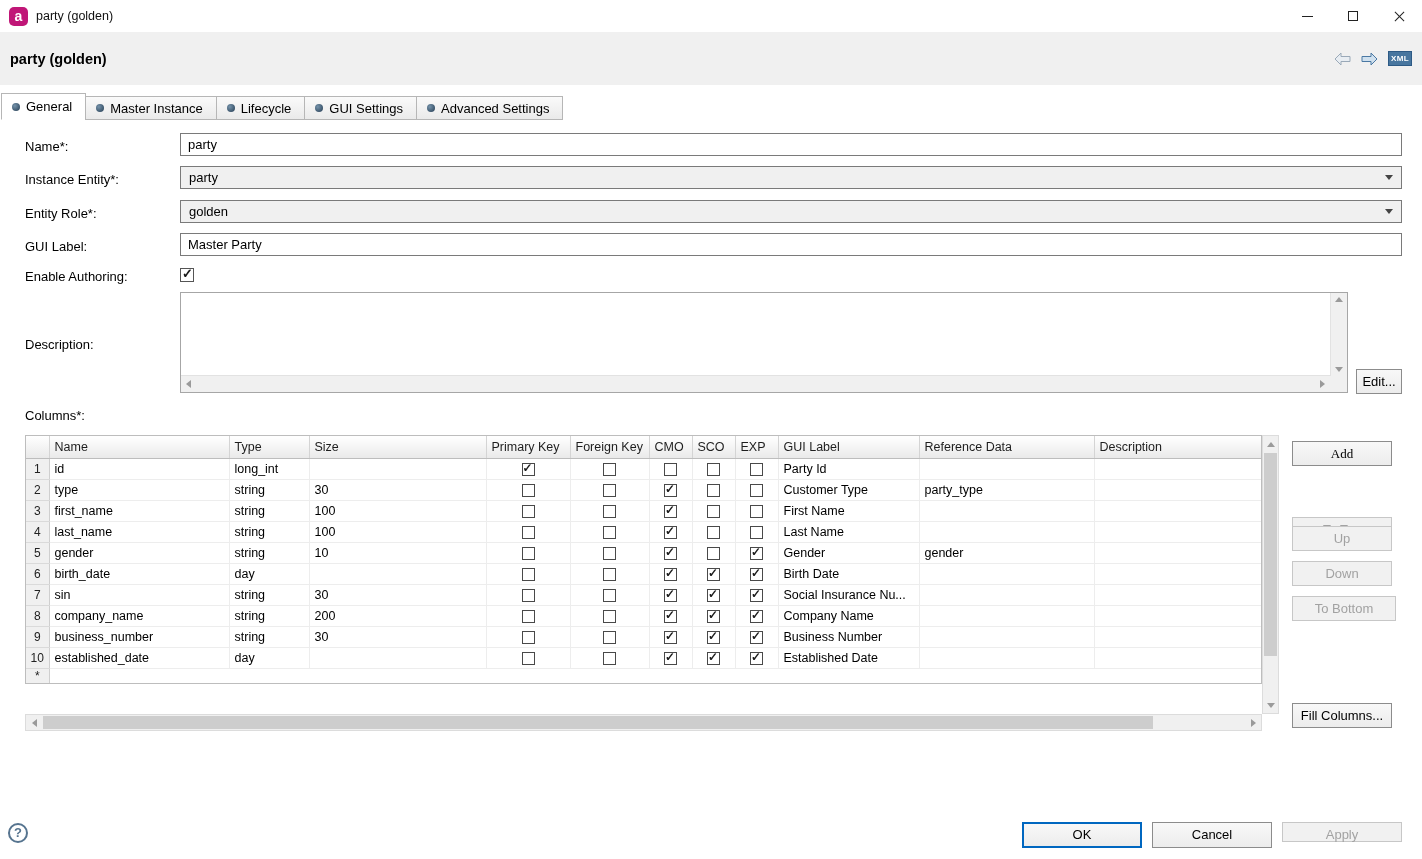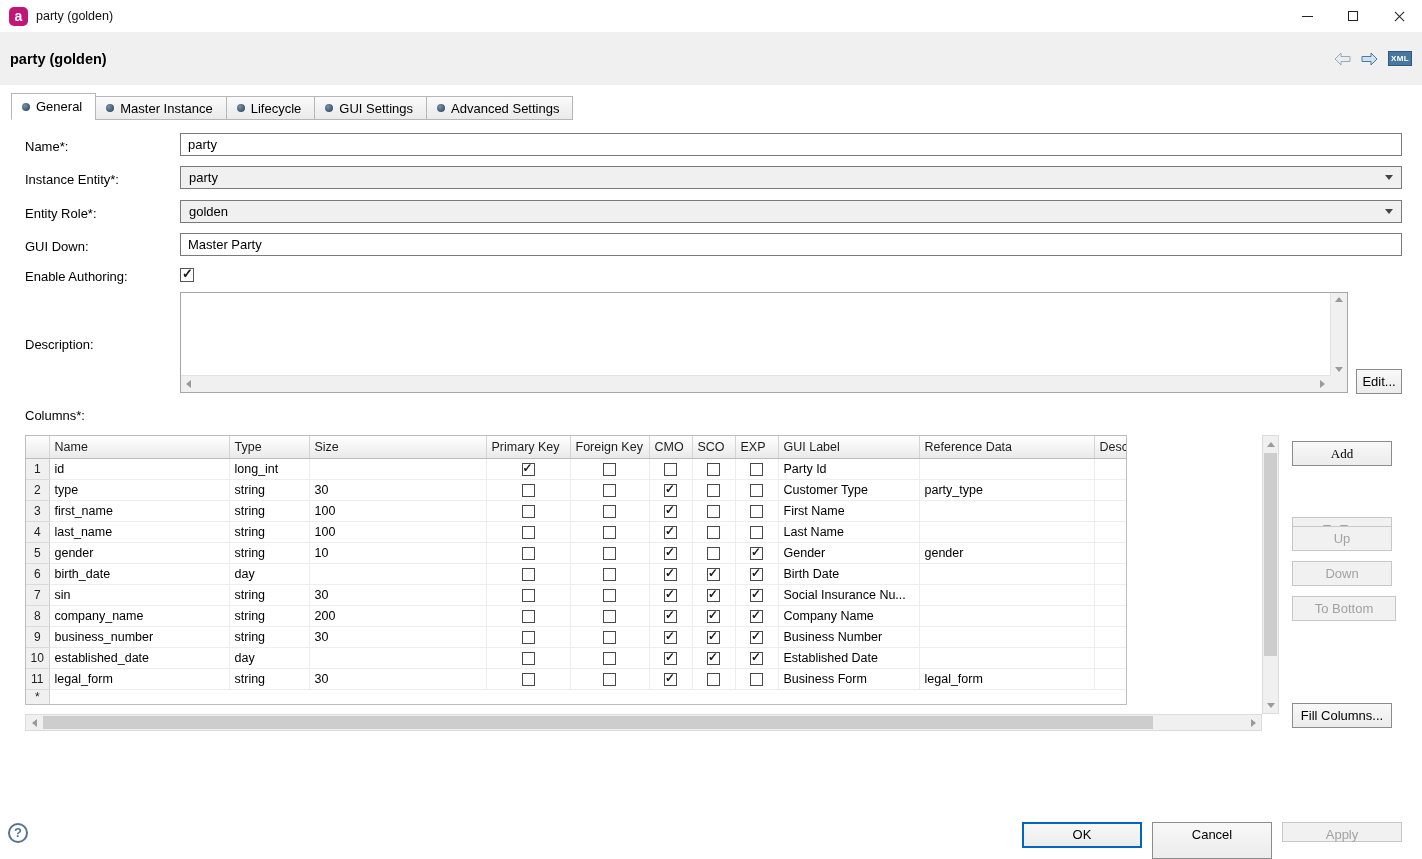--- a/index.html
+++ b/index.html
@@ -27,21 +27,21 @@
   
   .header { position:absolute; top:32px; left:0; right:0; height:53px; background:#f0f0f0;
             display:flex; align-items:center; padding:0 10px; }
   .header-title { font-weight:700; font-size:14.5px; }
   .header-actions { margin-left:auto; display:flex; align-items:center; gap:10px;justify-content:space-between; }
   .nav-arrow { display:block; }
   .xml-badge { width:24px; height:15px; background:#48769f; border:1px solid #2d5a85; color:#fff;
                font-size:8px; font-weight:700; display:flex; align-items:center; justify-content:center; letter-spacing:0.3px; }
 
   
-  .tabstrip { position:absolute; top:93px; left:12px; display:flex; align-items:flex-end; }
+  .tabstrip { position:absolute; top:93px; left:2px; display:flex; align-items:flex-end; }
   .tab { display:flex; align-items:center; gap:6px; padding:0 13px 0 10px; height:24px;
          border:1px solid #b6b6b6; background:linear-gradient(#fafafa,#eaeaea); margin-left:-1px; cursor:default; white-space:nowrap; }
   .tab.selected { background:#fff; border-bottom-color:#fff; height:27px; }
   .tab-dot { width:8px; height:8px; border-radius:50%;
              background:radial-gradient(circle at 35% 35%, #7593ab, #243c52); flex:0 0 auto; }
 
   
   .flabel { position:absolute; left:25px; white-space:nowrap; }
   .tinput { position:absolute; left:180px; width:1222px; height:23px; border:1px solid #7a7a7a;
             font:13px "Liberation Sans", sans-serif; padding:2px 7px; background:#fff; outline:none; }
@@ -70,28 +70,28 @@
          font:13px "Liberation Sans",sans-serif; text-align:center; line-height:23px; color:#000; cursor:default; }
   .btn.disabled { background:#f1f1f1; border-color:#c7c7c7; color:#a2a2a2; }
   .edit-btn   { left:1356px; top:369px; width:46px; }
   .add-btn    { left:1292px; top:441px; width:100px;font-family:Liberation Serif, serif; }
   .totop-btn  { left:1292px; top:517px; width:100px; }
   .up-btn     { left:1292px; top:526px; width:100px; }
   .down-btn   { left:1292px; top:561px; width:100px; }
   .tobtm-btn  { left:1292px; top:596px; width:104px; }
   .fill-btn   { left:1292px; top:703px; width:100px; }
   .ok-btn     { left:1022px; top:822px; width:120px; height:26px; border:2px solid #0067c0; line-height:22px; }
-  .cancel-btn { left:1152px; top:822px; width:120px; height:37px; line-height:24px; }
+  .cancel-btn { left:1152px; top:822px; width:120px; height:26px; line-height:24px; }
   .apply-btn  { left:1282px; top:822px; width:120px; height:20px; line-height:24px; }
 
   .help { position:absolute; left:8px; top:823px; width:20px; height:20px; border:2px solid #56748f; border-radius:50%;
           color:#56748f; font-weight:700; font-size:13px; text-align:center; line-height:16px; }
 
   
-  .table-outer { position:absolute; left:25px; top:435px; width:1102px; border:1px solid #bdbdbd; background:#fff; overflow:hidden; }
+  .table-outer { position:absolute; left:25px; top:435px; width:1237px; border:1px solid #bdbdbd; background:#fff; overflow:hidden; }
   table { border-collapse:collapse; table-layout:fixed; width:1235px; font-size:12.5px; }
   th { height:22px; padding:0 5px; text-align:left; font-weight:400; color:#1e1e1e;
        background:linear-gradient(#ffffff,#e9e9e9); border-right:1px solid #d4d4d4; border-bottom:1px solid #bdbdbd;
        overflow:hidden; white-space:nowrap; }
   td { height:21px; padding:0 5px; border-right:1px solid #ededed; border-bottom:1px solid #ededed;
        overflow:hidden; white-space:nowrap; background:#fff; }
   td.gutter { background:#f0f0f0; border-right:1px solid #cfcfcf; border-bottom:1px solid #dadada;
               text-align:center; color:#222; font-size:12px; padding:0 2px; }
   th.gutter-h { background:linear-gradient(#ffffff,#e9e9e9); }
   td.cbcell { text-align:center; }
@@ -172,21 +172,21 @@
   <span>party</span>
   <span class="chev"></span>
 </div>
 
 <span class="flabel" style="top:206px">Entity Role*:</span>
 <div class="combo" style="top:200px">
   <span>golden</span>
   <span class="chev"></span>
 </div>
 
-<span class="flabel" style="top:239px">GUI Down:</span>
+<span class="flabel" style="top:239px">GUI Label:</span>
 <input class="tinput" style="top: 233px;" value="Master Party">
 
 <span class="flabel" style="top:269px">Enable Authoring:</span>
 <span class="cbx checked" style="top:268px"></span>
 
 <span class="flabel" style="top:337px">Description:</span>
 <div class="descbox">
   <div class="desc-text"></div>
   <div class="desc-vscroll">
     <span class="tri-up"></span>
@@ -368,34 +368,20 @@
           <td></td>
           <td class="cbcell"><span class="cb"></span></td>
           <td class="cbcell"><span class="cb"></span></td>
           <td class="cbcell"><span class="cb checked"></span></td>
           <td class="cbcell"><span class="cb checked"></span></td>
           <td class="cbcell"><span class="cb checked"></span></td>
           <td>Established Date</td>
           <td></td>
           <td></td>
         </tr>
-        <tr>
-          <td class="gutter">11</td>
-          <td>legal_form</td>
-          <td>string</td>
-          <td>30</td>
-          <td class="cbcell"><span class="cb"></span></td>
-          <td class="cbcell"><span class="cb"></span></td>
-          <td class="cbcell"><span class="cb checked"></span></td>
-          <td class="cbcell"><span class="cb"></span></td>
-          <td class="cbcell"><span class="cb"></span></td>
-          <td>Business Form</td>
-          <td>legal_form</td>
-          <td></td>
-        </tr>
         <tr class="star-row">
           <td class="gutter">*</td>
           <td colspan="11"></td>
         </tr>
       </tbody>
   </table>
 </div>
 
 <div class="vscroll">
   <div class="arr top">

